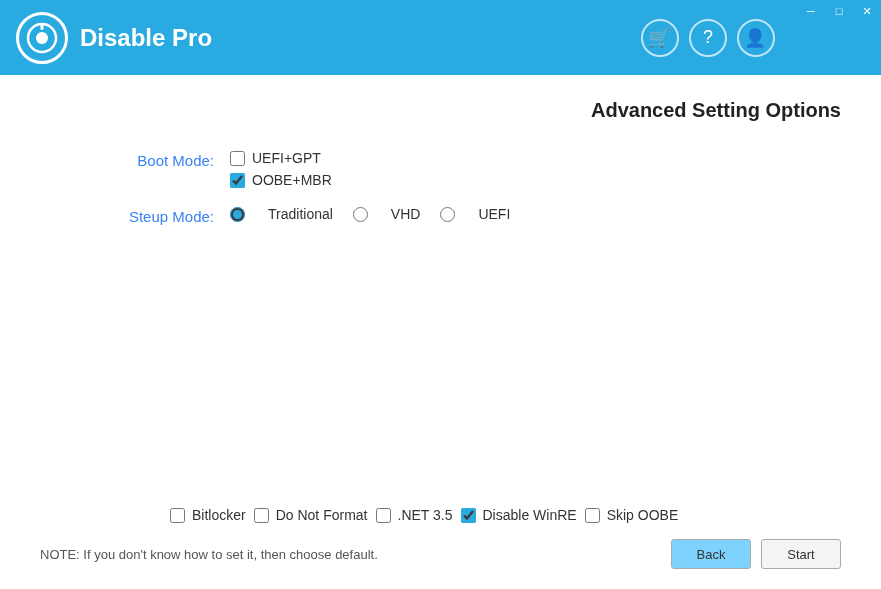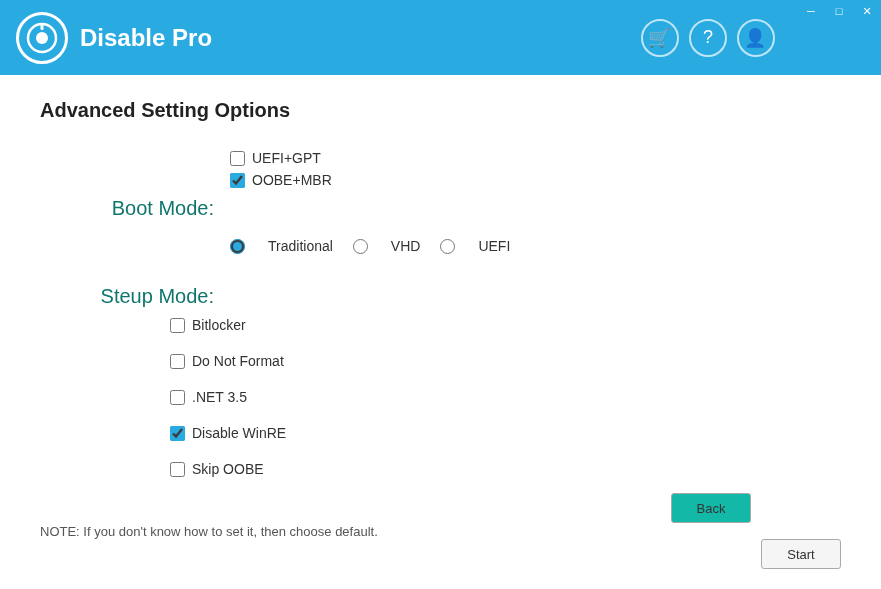--- a/index.html
+++ b/index.html
@@ -53,21 +53,21 @@
 
     
     .main-content {
       background: #fff;
       padding: 24px 40px 20px;
       height: calc(589px - 75px);
       display: flex;
       flex-direction: column;
     }
     .page-title {
-      text-align: left;
+      text-align: right;
       font-size: 20px;
       font-weight: 700;
       color: #222;
       margin-bottom: 28px;
     }
 
     .form-area {
       flex: 1;
       display: flex;
       flex-direction: column;
@@ -75,27 +75,26 @@
       padding-left: 60px;
     }
 
     .form-row {
       display: flex;
       align-items: flex-start;
       gap: 0;
     }
     .form-label {
       width: 130px;
-      font-size: 20px;
-      color: #0f766e;
+      font-size: 15px;
+      color: #3b82f6;
       font-weight: 500;
       padding-top: 2px;
       text-align: right;
       padding-right: 16px;
-      margin-top: 45px;
     }
     .form-controls {
       display: flex;
       flex-direction: column;
       gap: 6px;
     }
 
     
     .checkbox-item {
       display: flex;
@@ -127,22 +126,22 @@
     }
     .radio-item input[type="radio"] {
       accent-color: #29abe2;
       width: 15px; height: 15px;
       cursor: pointer;
     }
 
     
     .options-section {
       display: flex;
-      flex-direction: column;
-      gap: 20px;
+      flex-direction: row;
+      gap: 8px;
       margin-top: 4px;
       padding-left: 130px;
     }
 
     
     .note-area {
       margin-top: auto;
       padding-top: 16px;
       display: flex;
       align-items: center;
@@ -152,29 +151,28 @@
       font-size: 13px;
       color: #555;
     }
     .btn-group {
       display: flex;
       gap: 10px;
     }
     .btn {
       width: 80px; height: 30px;
       border: 1px solid #aaa;
-      background: #14b8a6;
+      background: #7dd3fc;
       border-radius: 3px;
       font-size: 13px;
       color: #333;
       cursor: pointer;
     }
     .btn.primary {
       background: #f5f5f5;
-      margin-top: 46px;
     }
   </style>
 </head>
 <body>
 
 <div class="titlebar">
   <div class="titlebar-logo">
     <svg viewBox="0 0 32 32" fill="none" xmlns="http://www.w3.org/2000/svg">
       <circle cx="16" cy="16" r="14" stroke="white" stroke-width="2.5"></circle>
       <circle cx="16" cy="16" r="6" fill="white"></circle>

